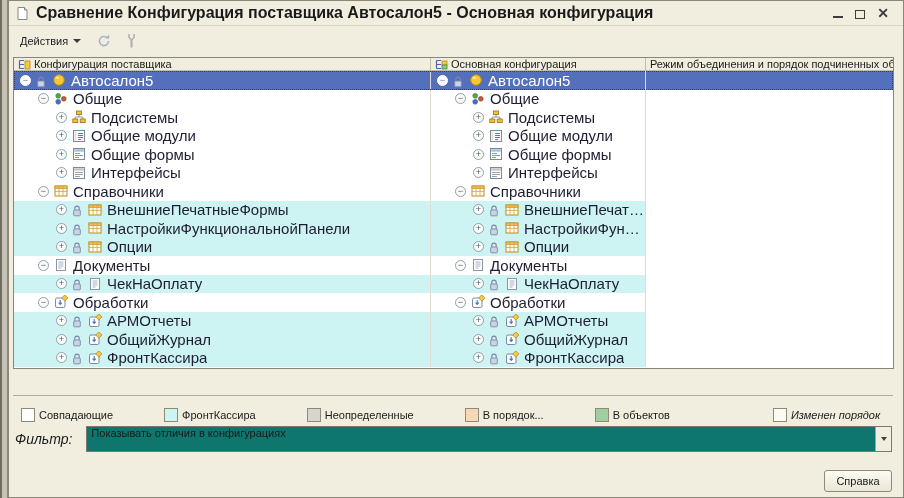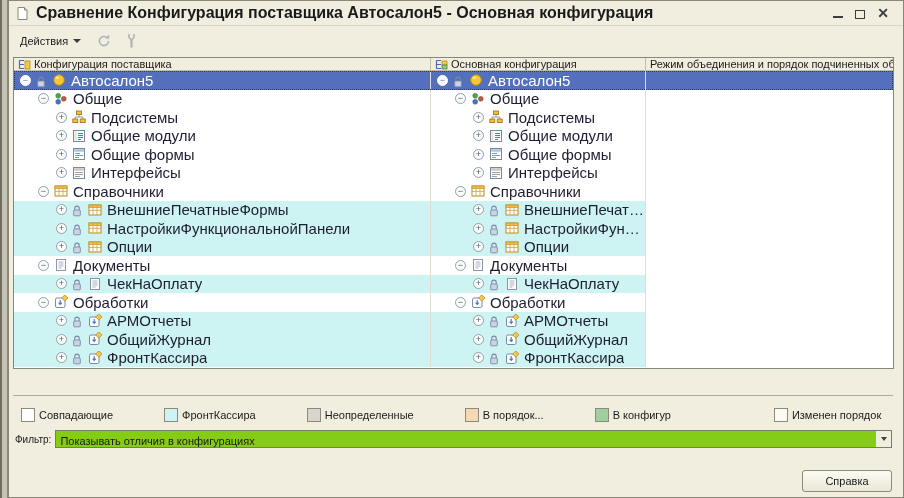--- a/index.html
+++ b/index.html
@@ -81,39 +81,39 @@
     position: absolute; left: 4px; top: 387px; right: 10px; height: 13px;
     display: flex; align-items: center; gap: 6px;
     font-size: 11px; color: #5c5c4a; white-space: nowrap;
   }
   .status-group-label .rule { flex: 1; border-top: 1px solid #b0ac9a; margin-top: 2px; }
   .legend-row {
     position: absolute; left: 12px; top: 403px; right: 10px; height: 18px;
     display: flex; align-items: flex-end; gap: 38px;
   }
   .legend-item { display: flex; align-items: center; margin-right: 13px; }
-  .legend-item.gap-before { margin-left: 52px; }
+  .legend-item.gap-before { margin-left: 52px; font-style: italic; }
   .swatch { width: 14px; height: 14px; border: 1px solid #8e8a7a; margin-right: 4px; flex: none; }
   .legend-label { font-size: 11px; color: #1a1a1a; white-space: nowrap; }
   
   .filter-row { position: absolute; left: 6px; top: 429px; right: 11px; height: 18px; display: flex; align-items: center; }
-  .filter-label { font-size: 10px; color: #1a1a1a; margin-right: 4px; white-space: nowrap; }
+  .filter-label { font-size: 14px; color: #1a1a1a; margin-right: 14px; white-space: nowrap; font-style: italic; }
   .combo {
-    flex: 1; height: 18px; background: #84cc16; border: 1px solid #7a7a6a;
-    display: flex; align-items: flex-end; position: relative;
+    flex: 1; height: 26px; background: #0f766e; border: 1px solid #7a7a6a;
+    display: flex; align-items: flex-start; position: relative;
   }
   .combo-value { font-size: 11px; color: #1a1a1a; padding-left: 4px; flex: 1; overflow: hidden; white-space: nowrap; }
   .combo-arrow {
     width: 16px; height: 100%; border-left: 1px solid #a8a494; background: #f1eee0;
     display: flex; align-items: center; justify-content: center; flex: none;
   }
   .combo-arrow .caret-down { border-top-color: #404040; border-left-width: 3.5px; border-right-width: 3.5px; border-top-width: 4px; }
   
   .help-btn {
-    position: absolute; right: 11px; top: 469px; width: 90px; height: 22px;
+    position: absolute; right: 11px; top: 469px; width: 68px; height: 22px;
     background: linear-gradient(#fdfcf4, #e9e6d5);
     border: 1px solid #8e8a7a; border-radius: 3px;
     font-size: 11px; color: #1a1a1a; text-align: center; line-height: 20px;
   }
 </style>
 </head>
 <body>
 
 <div class="left-strip"></div>
 
@@ -756,21 +756,21 @@
       <span class="legend-label">Неопределенные</span>
     </span>
 
     <span class="legend-item">
       <span class="swatch" style="background: rgb(248, 216, 180);"></span>
       <span class="legend-label">В порядок...</span>
     </span>
 
     <span class="legend-item">
       <span class="swatch" style="background: rgb(159, 206, 159);"></span>
-      <span class="legend-label">В конфигур</span>
+      <span class="legend-label">В объектов</span>
     </span>
 
     <span class="legend-item gap-before">
       <span class="swatch" style="background: rgb(251, 251, 244);"></span>
       <span class="legend-label">Изменен порядок</span>
     </span>
   </div>
 
   <div class="filter-row">
     <span class="filter-label">Фильтр:</span>

